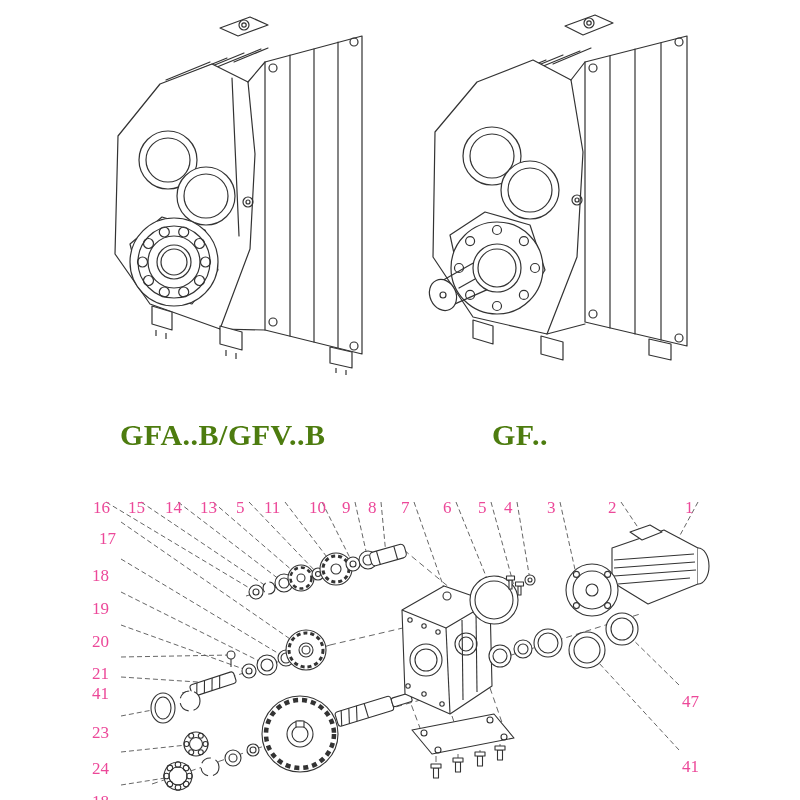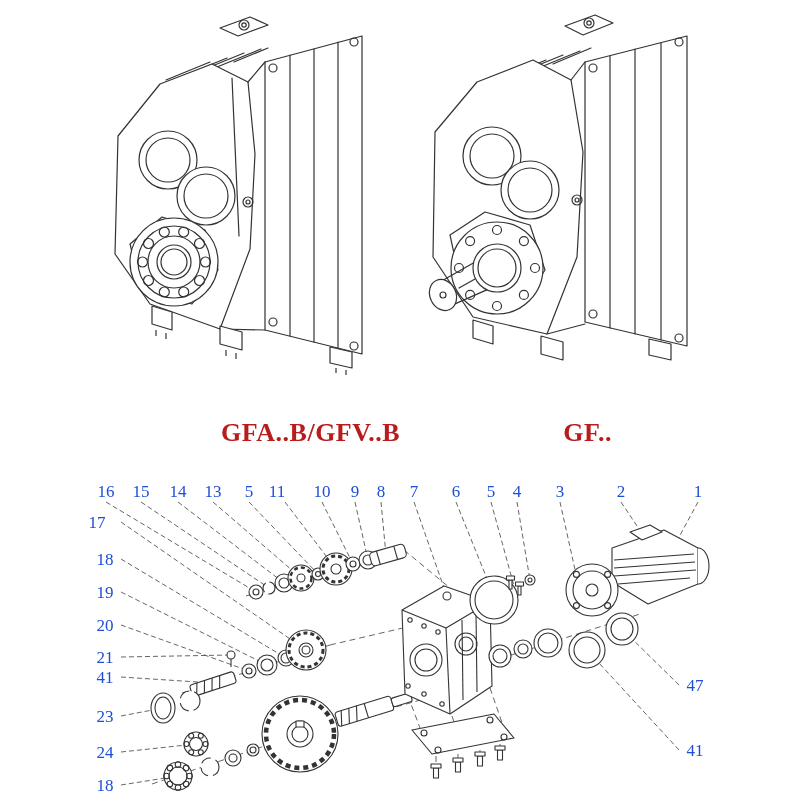--- a/index.html
+++ b/index.html
@@ -1,23 +1,23 @@
 <!DOCTYPE html>
 <html><head>
 <meta charset="utf-8">
 <style>
   * { margin:0; padding:0; box-sizing:border-box; }
   html,body { width:800px; height:800px; background:#ffffff; }
   body { font-family:"Liberation Serif", serif; }
   .page { position:relative; width:800px; height:800px; background:#ffffff; overflow:hidden; }
   .fig { position:absolute; }
-  .model-label { position:absolute; font-weight:bold; font-size:26px; letter-spacing:0.5px;
-                 color:#b91c1c; text-align:right; }
-  .callout { position:absolute; width:26px; text-align:center; font-size:17px; color:#1d4ed8;
-             line-height:20px; }
+  .model-label { position:absolute; font-weight:bold; font-size:30px; letter-spacing:0.5px;
+                 color:#4d7c0f; text-align:left; }
+  .callout { position:absolute; width:26px; text-align:left; font-size:17px; color:#ec4899;
+             line-height:20px;margin-top:16px; }
 </style>
 </head>
 <body>
 
 <div class="page">
 
   <svg class="fig" style="left:100px;top:4px" width="300" height="400" viewBox="0 0 300 400">
     <g fill="none" stroke="#333" stroke-width="1.2" stroke-linejoin="round" stroke-linecap="round">
       <polygon points="165,58 262,32 262,350 165,326" fill="#ffffff"></polygon>
       <line x1="190" y1="51" x2="190" y2="332"></line>
@@ -363,21 +363,21 @@
   <span class="callout" style="left:342px;top:482px">9</span>
   <span class="callout" style="left:368px;top:482px">8</span>
   <span class="callout" style="left:401px;top:482px">7</span>
   <span class="callout" style="left:443px;top:482px">6</span>
   <span class="callout" style="left:478px;top:482px">5</span>
   <span class="callout" style="left:504px;top:482px">4</span>
   <span class="callout" style="left:547px;top:482px">3</span>
   <span class="callout" style="left:608px;top:482px">2</span>
   <span class="callout" style="left:685px;top:482px">1</span>
 
-  <span class="callout" style="left:84px;top:513px">17</span>
+  <span class="callout" style="left:99px;top:513px">17</span>
   <span class="callout" style="left:92px;top:550px">18</span>
   <span class="callout" style="left:92px;top:583px">19</span>
   <span class="callout" style="left:92px;top:616px">20</span>
   <span class="callout" style="left:92px;top:648px">21</span>
   <span class="callout" style="left:92px;top:668px">41</span>
   <span class="callout" style="left:92px;top:707px">23</span>
   <span class="callout" style="left:92px;top:743px">24</span>
   <span class="callout" style="left:92px;top:776px">18</span>
 
   <span class="callout" style="left:682px;top:676px">47</span>

